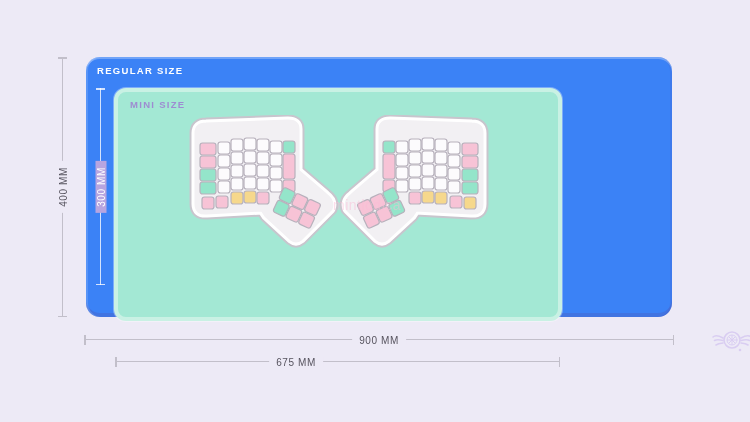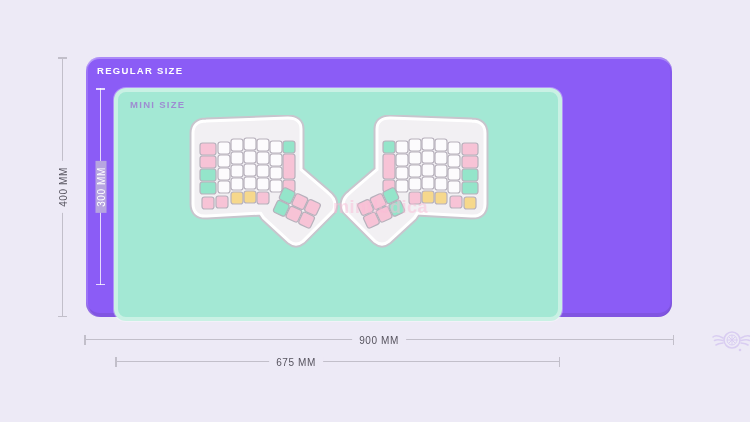--- a/index.html
+++ b/index.html
@@ -1,35 +1,35 @@
 <!DOCTYPE html>
 <html><head>
 <meta charset="utf-8">
 <style>
   html,body{margin:0;padding:0;background:#edeaf6;font-family:"Liberation Sans",sans-serif;}
   .stage{position:relative;width:750px;height:422px;background:#edeaf6;overflow:hidden;}
 
   
   .mat-regular{position:absolute;left:86px;top:57px;width:586px;height:260px;
-    background:#8b5cf6;border-radius:14px;
+    background:#3b82f6;border-radius:14px;
     box-shadow:inset 0 2px 0 rgba(255,255,255,.28), inset 2px 0 0 rgba(255,255,255,.15),
                inset 0 -4px 0 rgba(90,62,145,.20), inset -2px 0 0 rgba(90,62,145,.10);}
   .mat-mini{position:absolute;left:28px;top:31px;width:448px;height:233px;box-sizing:border-box;
     background:#a3e8d4;border:4px solid #c9f1e4;border-radius:12px;
     box-shadow:0 0 0 1px rgba(255,255,255,.35);}
   .label-regular{position:absolute;left:11px;top:8px;color:#ffffff;font-size:9.5px;font-weight:bold;letter-spacing:1.3px;}
   .label-mini{position:absolute;left:12px;top:7px;color:#9e8cd1;font-size:9.5px;font-weight:bold;letter-spacing:1.3px;}
 
   
   .kb{position:absolute;}
   .kb-left{left:188px;top:115px;}
   .kb-right{left:338px;top:115px;}
 
   
-  .watermark{position:absolute;left:333px;top:197px;font-size:18px;font-weight:bold;
+  .watermark{position:absolute;left:333px;top:197px;font-size:14px;font-weight:normal;
     color:rgba(250,186,214,.48);letter-spacing:.5px;}
 
   
   .dim{position:absolute;}
   .dim .line-h{position:absolute;left:0;top:0;width:100%;border-top:1.5px solid #c2bfca;}
   .dim .line-v{position:absolute;left:0;top:0;height:100%;border-left:1.5px solid #c2bfca;}
   .dim .tick{position:absolute;background:#c2bfca;}
   .dim .tick.v{width:1.5px;height:10px;top:-4.2px;}
   .dim .tick.h{width:9px;height:1.5px;left:-3.8px;}
   .dim .dimlabel{position:absolute;font-size:10px;color:#56535e;letter-spacing:.6px;

